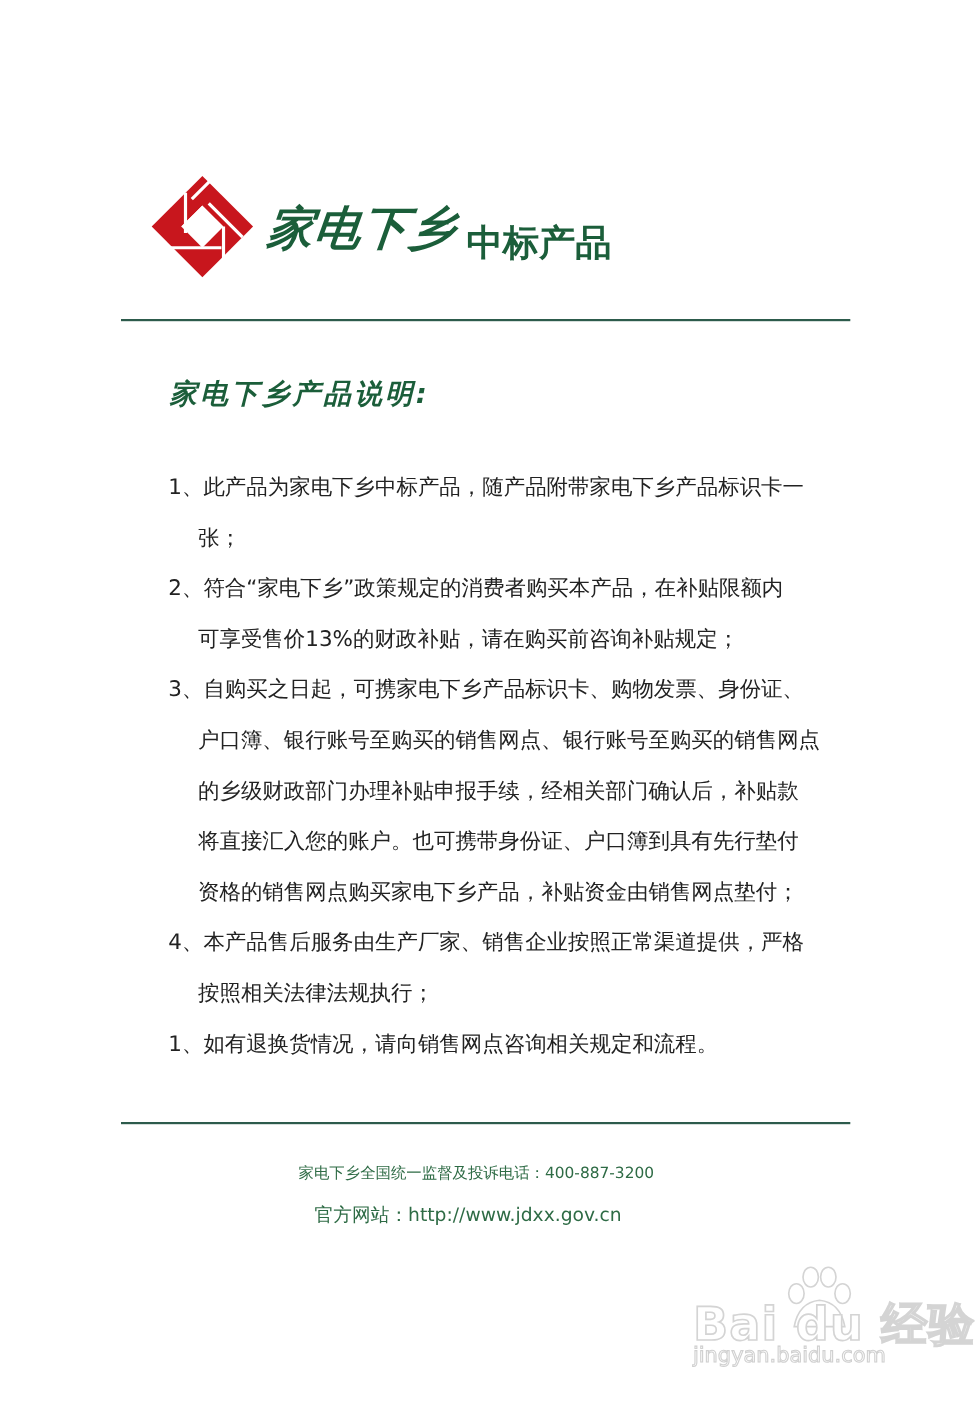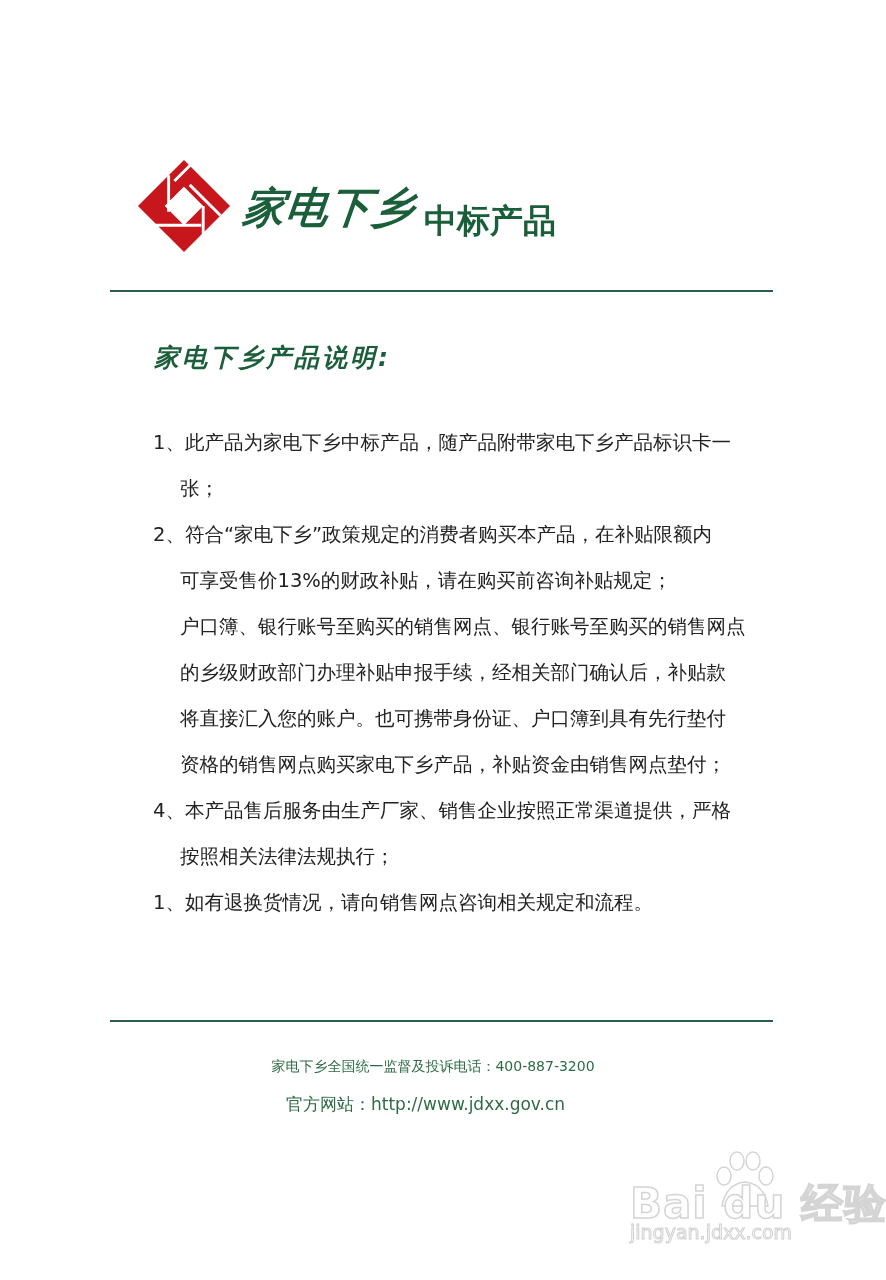--- a/index.html
+++ b/index.html
@@ -71,20 +71,21 @@
 <div class="items">
   <div class="item">
     <div class="line">1、此产品为家电下乡中标产品，随产品附带家电下乡产品标识卡一</div>
     <div class="line cont">张；</div>
   </div>
   <div class="item">
     <div class="line">2、符合“家电下乡”政策规定的消费者购买本产品，在补贴限额内</div>
     <div class="line cont">可享受售价13%的财政补贴，请在购买前咨询补贴规定；</div>
   </div>
   <div class="item">
+    <div class="line">3、自购买之日起，可携家电下乡产品标识卡、购物发票、身份证、</div>
     <div class="line cont">户口簿、银行账号至购买的销售网点、银行账号至购买的销售网点</div>
     <div class="line cont">的乡级财政部门办理补贴申报手续，经相关部门确认后，补贴款</div>
     <div class="line cont">将直接汇入您的账户。也可携带身份证、户口簿到具有先行垫付</div>
     <div class="line cont">资格的销售网点购买家电下乡产品，补贴资金由销售网点垫付；</div>
   </div>
   <div class="item">
     <div class="line">4、本产品售后服务由生产厂家、销售企业按照正常渠道提供，严格</div>
     <div class="line cont">按照相关法律法规执行；</div>
   </div>
   <div class="item">
@@ -103,14 +104,14 @@
   <svg style="position:absolute;left:85px;top:0;" width="70" height="60" viewBox="0 0 70 60">
     <g fill="#ffffff" stroke="#d4d4d4" stroke-width="1.5">
       <ellipse cx="14" cy="28" rx="7" ry="9"></ellipse>
       <ellipse cx="27" cy="13" rx="7" ry="9"></ellipse>
       <ellipse cx="43" cy="13" rx="7" ry="9"></ellipse>
       <ellipse cx="56" cy="28" rx="7" ry="9"></ellipse>
       <path d="M12,58 Q16,36 35,34 Q54,36 58,58 Z"></path>
     </g>
   </svg>
   <div class="wm-brand">Bai du 经验</div>
-  <div class="wm-url">jingyan.jdxx.com</div>
+  <div class="wm-url">jingyan.baidu.com</div>
 </div>
 
 </body></html>

